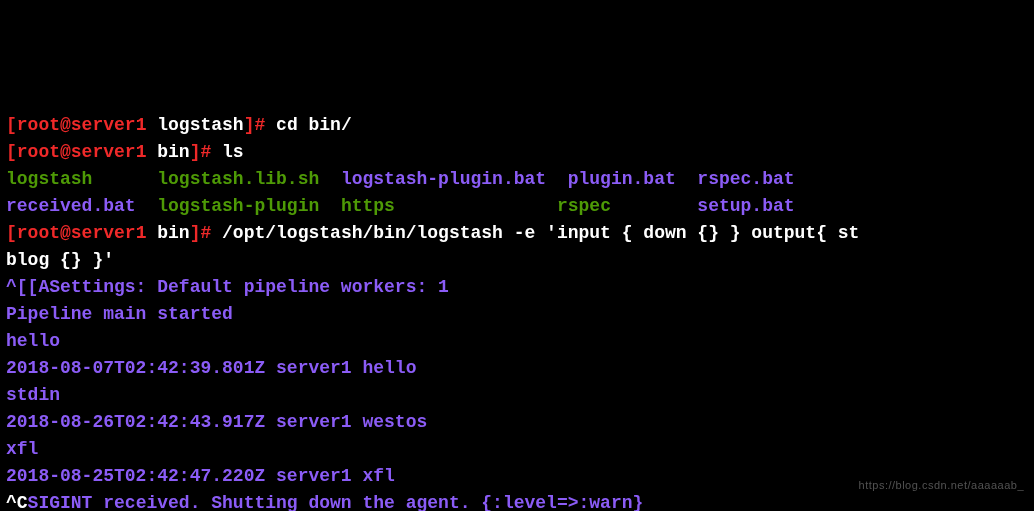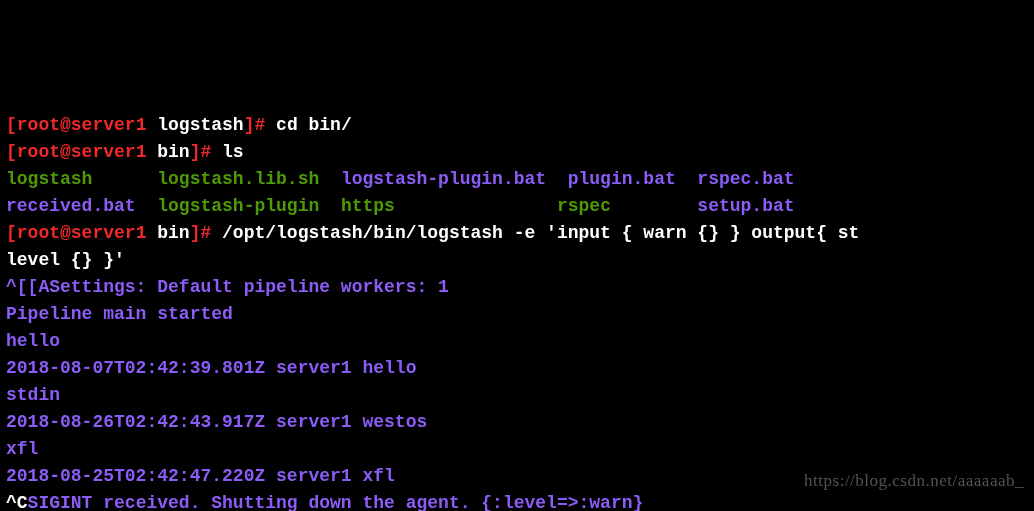--- a/index.html
+++ b/index.html
@@ -22,38 +22,38 @@
     }
     .red { color: #ef2929; }
     .white { color: #ffffff; }
     .green { color: #4e9a06; }
     .yellow { color: #8b5cf6; }
     .watermark {
       position: absolute;
       bottom: 18px;
       right: 10px;
       color: #888888;
-      font-family: Liberation Serif, serif;
-      font-size: 17px;
+      font-family: Liberation Sans, sans-serif;
+      font-size: 11px;
       font-weight: normal;
       opacity: 0.6;
       letter-spacing: 0.5px;
     }
   </style>
 </head>
 <body>
 
 
 
 <div><span class="red">[</span><span class="red">root@server1</span><span class="white"> </span><span class="white">logstash</span><span class="red">]# </span><span class="white">cd bin/</span>
 <span class="red">[</span><span class="red">root@server1</span><span class="white"> </span><span class="white">bin</span><span class="red">]# </span><span class="white">ls</span>
 <span class="green">logstash</span><span>      </span><span class="green">logstash.lib.sh</span><span>  </span><span class="yellow">logstash-plugin.bat</span><span>  </span><span class="yellow">plugin.bat</span><span>  </span><span class="yellow">rspec.bat</span>
 <span class="yellow">received.bat</span><span>  </span><span class="green">logstash-plugin</span><span>  </span><span class="green">https</span><span>               </span><span class="green">rspec</span><span>        </span><span class="yellow">setup.bat</span>
-<span class="red">[</span><span class="red">root@server1</span><span class="white"> </span><span class="white">bin</span><span class="red">]# </span><span class="white">/opt/logstash/bin/logstash -e 'input { warn {} } output{ st</span>
-<span class="white">level {} }'</span>
+<span class="red">[</span><span class="red">root@server1</span><span class="white"> </span><span class="white">bin</span><span class="red">]# </span><span class="white">/opt/logstash/bin/logstash -e 'input { down {} } output{ st</span>
+<span class="white">blog {} }'</span>
 <span class="yellow">^[[ASettings: Default pipeline workers: 1</span>
 <span class="yellow">Pipeline main started</span>
 <span class="yellow">hello</span>
 <span class="yellow">2018-08-07T02:42:39.801Z server1 hello</span>
 <span class="yellow">stdin</span>
 <span class="yellow">2018-08-26T02:42:43.917Z server1 westos</span>
 <span class="yellow">xfl</span>
 <span class="yellow">2018-08-25T02:42:47.220Z server1 xfl</span>
 <span class="white">^C</span><span class="yellow">SIGINT received. Shutting down the agent. {:level=&gt;:warn}</span>
 

